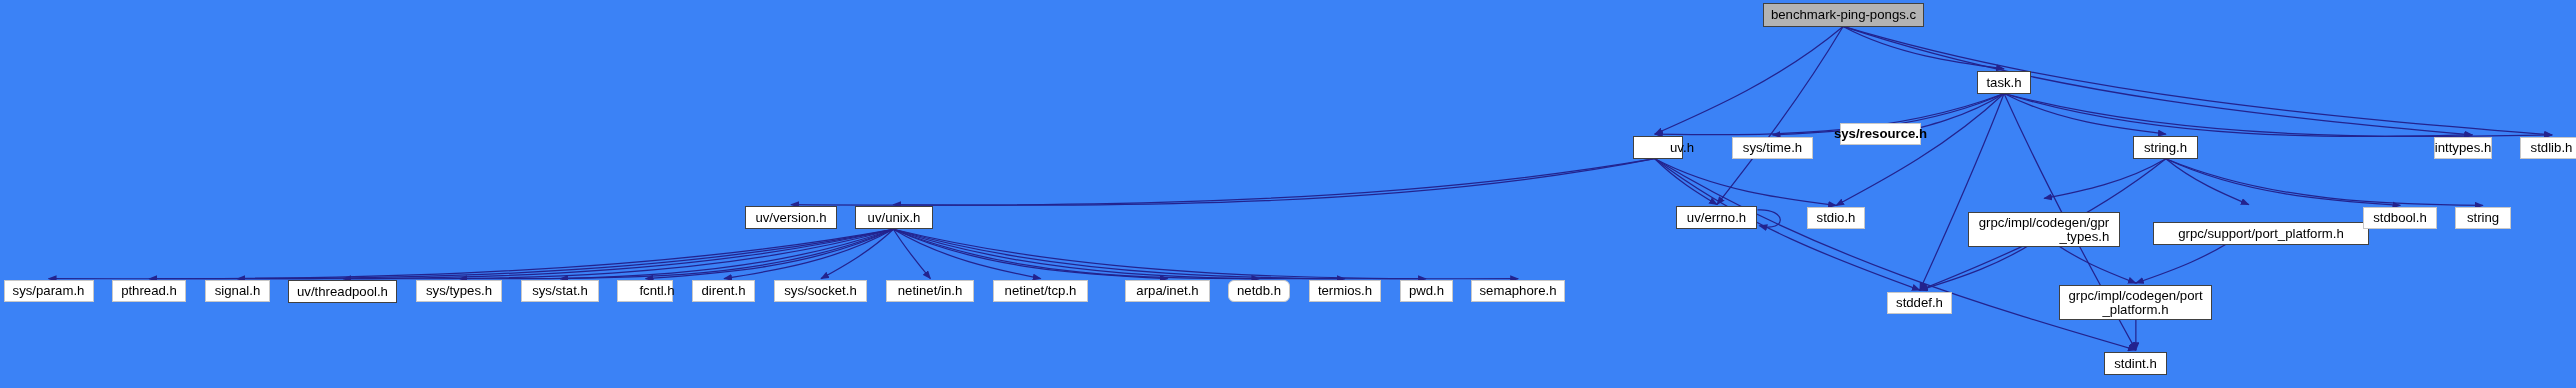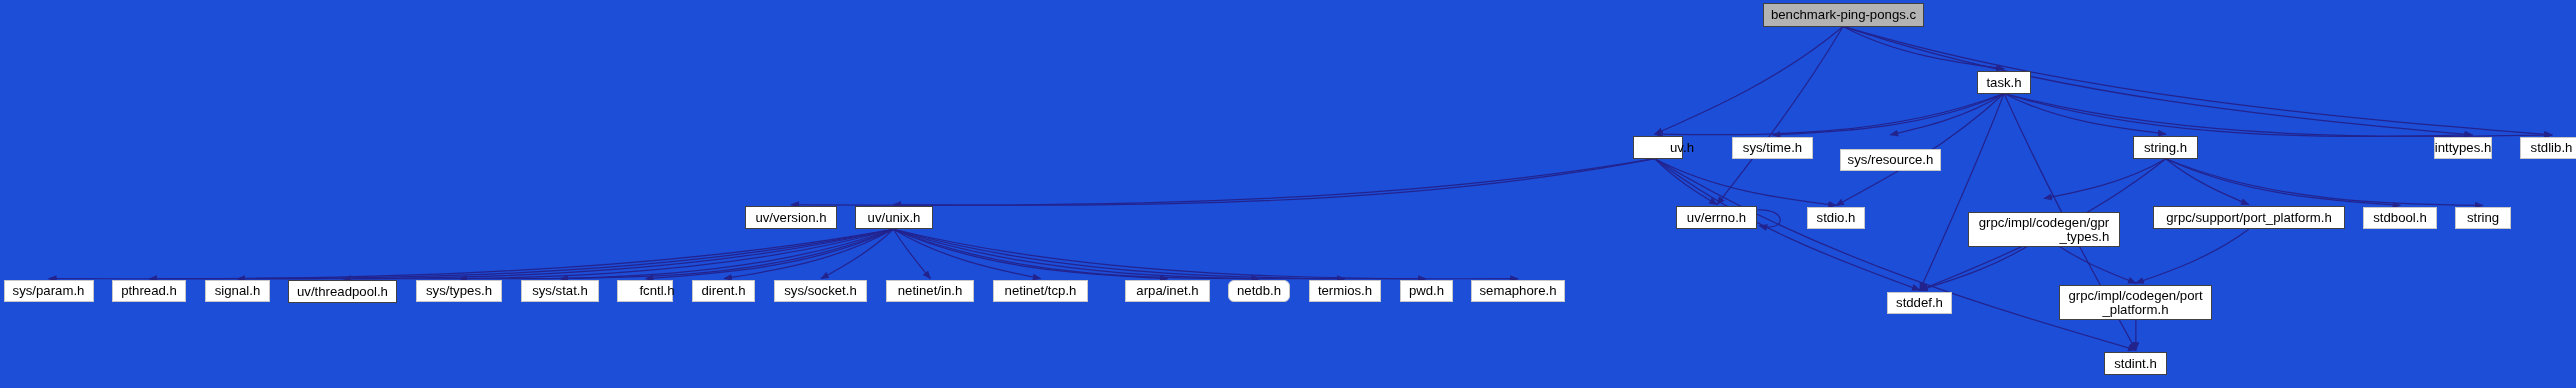--- a/index.html
+++ b/index.html
@@ -1,16 +1,16 @@
 <!DOCTYPE html>
 <html style="font-size:14px"><head>
 <meta charset="utf-8">
 <style>
   html,body{margin:0;padding:0;background:#ffffff;}
-  #canvas{position:relative;width:2576px;height:388px;background:#1d4ed8;
+  #canvas{position:relative;width:2576px;height:388px;background:#3b82f6;
           font-family:"Liberation Sans","DejaVu Sans",sans-serif;overflow:hidden;}
   svg#edges{position:absolute;left:0;top:0;width:2576px;height:388px;pointer-events:none;}
   .node{position:absolute;box-sizing:border-box;display:flex;align-items:center;
         justify-content:center;text-align:center;line-height:1.05;
         font-size:13.2px;color:#000000;white-space:pre;}
   .node.light{background:#ffffff;border:0.9px solid #c8c8c8;}
   .node.bold{background:#ffffff;border:1.4px solid #404040;}
   .node.root{background:#b3b3b3;border:1.4px solid #404040;}
 </style>
 </head>
@@ -70,31 +70,31 @@
         <path d="M2318,267 C2271.47,299.868 2219.3,316.03999999999996 2177,329" fill="none" stroke="#23238e" stroke-width="1.4" marker-end="url(#arrow)"></path>
         <path d="M2550,260 C2507.76,291.394 2460.4,307.82 2422,321" fill="none" stroke="#23238e" stroke-width="1.4" marker-end="url(#arrow)"></path>
         <path d="M2422,363 C2422,374.22 2422,386.8 2422,397" fill="none" stroke="#23238e" stroke-width="1.4" marker-end="url(#arrow)"></path>
       </g>
   </svg>
   <div id="node-layer">
       <div class="node root" style="left: 1763px; top: 2.6px; width: 161px; height: 24px;">benchmark-ping-pongs.c</div>
       <div class="node bold" style="left: 1977px; top: 71px; width: 54px; height: 23px;">task.h</div>
       <div class="node bold" style="left: 1633px; top: 136px; width: 43px; height: 23px; padding-left: 48px;">uv.h</div>
       <div class="node light" style="left: 1732px; top: 137px; width: 81px; height: 22px;">sys/time.h</div>
-      <div class="node light" style="left: 1840px; top: 149px; width: 101px; height: 22px;">sys/resource.h</div>
+      <div class="node light" style="left: 1840px; top: 123px; width: 81px; height: 22px; font-weight: bold;">sys/resource.h</div>
       <div class="node bold" style="left: 2133px; top: 136px; width: 65px; height: 23px;">string.h</div>
       <div class="node light" style="left: 2434px; top: 137px; width: 58px; height: 22px;">inttypes.h</div>
       <div class="node light" style="left: 2520px; top: 137px; width: 63px; height: 22px;">stdlib.h</div>
       <div class="node bold" style="left: 745px; top: 206px; width: 92px; height: 23px;">uv/version.h</div>
       <div class="node bold" style="left: 855px; top: 206px; width: 78px; height: 23px;">uv/unix.h</div>
       <div class="node bold" style="left: 1676px; top: 206px; width: 81px; height: 23px;">uv/errno.h</div>
       <div class="node light" style="left: 1807px; top: 207px; width: 58px; height: 22px;">stdio.h</div>
       <div class="node bold" style="left: 1968px; top: 212px; width: 152px; height: 35px; text-align: right;">grpc/impl/codegen/gpr
 _types.h</div>
-      <div class="node bold" style="left: 2153px; top: 206px; width: 192px; height: 23px;">grpc/support/port_platform.h</div>
+      <div class="node bold" style="left: 2153px; top: 222px; width: 216px; height: 23px;">grpc/support/port_platform.h</div>
       <div class="node light" style="left: 2363px; top: 207px; width: 74px; height: 22px;">stdbool.h</div>
       <div class="node light" style="left: 2455px; top: 207px; width: 56px; height: 22px;">string</div>
       <div class="node light" style="left: 3.5px; top: 280px; width: 90px; height: 22px;">sys/param.h</div>
       <div class="node light" style="left: 112px; top: 280px; width: 74px; height: 22px;">pthread.h</div>
       <div class="node light" style="left: 205px; top: 280px; width: 65px; height: 22px;">signal.h</div>
       <div class="node bold" style="left: 288px; top: 280px; width: 109px; height: 23px;">uv/threadpool.h</div>
       <div class="node light" style="left: 416px; top: 280px; width: 86px; height: 22px;">sys/types.h</div>
       <div class="node light" style="left: 521px; top: 280px; width: 78px; height: 22px;">sys/stat.h</div>
       <div class="node light" style="left: 617px; top: 280px; width: 56px; height: 22px; padding-left: 24px;">fcntl.h</div>
       <div class="node light" style="left: 692px; top: 280px; width: 63px; height: 22px;">dirent.h</div>

